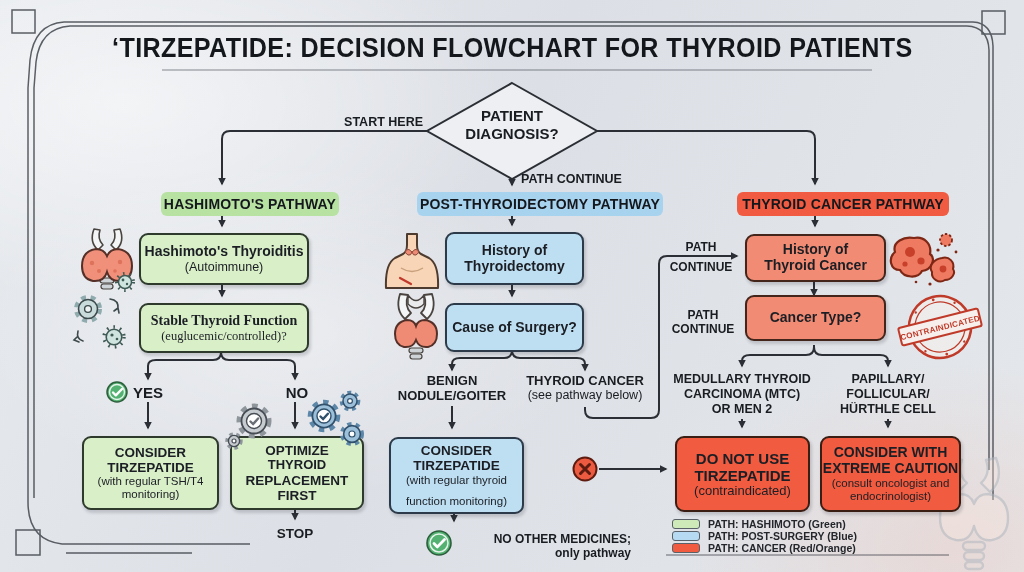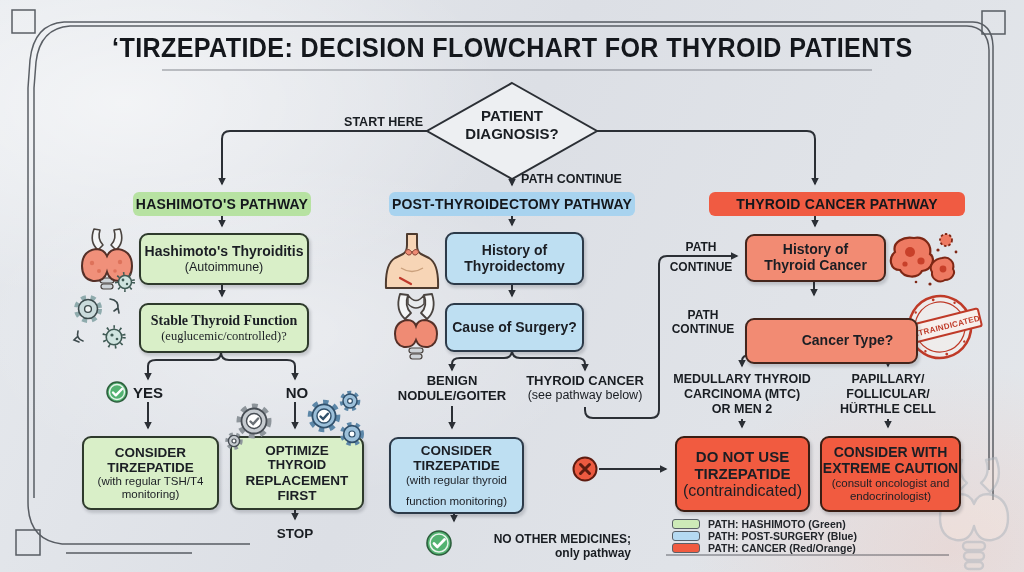--- a/index.html
+++ b/index.html
@@ -22,21 +22,21 @@
   .box{position:absolute;z-index:3;border:2px solid #2e3237;border-radius:9px;
        display:flex;flex-direction:column;align-items:center;justify-content:center;
        text-align:center;line-height:1.14;box-shadow:1.5px 2.5px 3px rgba(40,45,55,.18);}
   .box .t{font-weight:700;font-size:14px;}
   .box .s{font-weight:400;font-size:12.5px;}
   .green{background:#d9efc8;border-color:#2e3a2c;}
   .blue{background:#bedff2;border-color:#2c3a49;}
   .salmon{background:#f28b73;border-color:#43251c;}
   .redbox{background:#f15b40;border-color:#3a1d13;}
   .header{position:absolute;z-index:3;border-radius:6px;font-weight:700;font-size:14px;
-          display:flex;align-items:center;justify-content:center;letter-spacing:.2px;color:#14171c;}
+          display:flex;align-items:center;justify-content:center;letter-spacing:.2px;color:#14171c;margin-left:28px;}
   .lbl{position:absolute;z-index:3;font-weight:700;text-align:center;line-height:1.18;color:#191d22;}
   .lbl .n{font-weight:400;}
   .legend{position:absolute;z-index:3;left:672px;top:518px;}
   .legrow{display:flex;align-items:center;height:11.5px;margin-bottom:0.5px;}
   .sw{width:26px;height:8px;border-radius:3px;border:1px solid #596068;margin-right:8px;}
   .sw0{background:#cdeab8;} .sw1{background:#b5daf2;} .sw2{background:#f15b40;}
   .legrow span{font-size:10.5px;font-weight:700;color:#23262b;white-space:nowrap;}
 </style>
 </head>
 <body>
@@ -104,21 +104,21 @@
 
   <div class="lbl" style="left:432px;top:107px;width:160px;font-size:15px;">
     <div>PATIENT</div>
     <div>DIAGNOSIS?</div>
   </div>
   <div class="lbl" style="left:333px;top:115px;width:90px;text-align:right;font-size:12.5px;">START HERE</div>
   <div class="lbl" style="left:521px;top:172px;font-size:12.5px;">PATH CONTINUE</div>
 
   <div class="header" style="left:133px;top:192px;width:178px;height:24px;background:#b7e2a2;">HASHIMOTO'S PATHWAY</div>
   <div class="header" style="left:389px;top:192px;width:246px;height:24px;background:#a8d3ef;">POST-THYROIDECTOMY PATHWAY</div>
-  <div class="header" style="left:709px;top:192px;width:256px;height:24px;background:#f05b42;">THYROID CANCER PATHWAY</div>
+  <div class="header" style="left:709px;top:192px;width:212px;height:24px;background:#f05b42;">THYROID CANCER PATHWAY</div>
 
   <div class="box green" style="left:139px;top:233px;width:166px;height:48px;">
     <div class="t">Hashimoto's Thyroiditis</div>
     <div class="s">(Autoimmune)</div>
   </div>
   <div class="box green" style="left:139px;top:303px;width:166px;height:46px;font-family:Liberation Serif, serif;">
     <div class="t">Stable Thyroid Function</div>
     <div class="s">(euglucemic/controlled)?</div>
   </div>
   <div class="lbl" style="left:133px;top:384px;font-size:15px;">YES</div>
@@ -168,37 +168,37 @@
     <div style="margin-top:6px;">CONTINUE</div>
   </div>
   <div class="box salmon" style="left:745px;top:234px;width:137px;height:44px;">
     <div class="t">History of</div>
     <div class="t">Thyroid Cancer</div>
   </div>
   <div class="lbl" style="left:663px;top:308px;width:80px;font-size:12px;">
     <div>PATH</div>
     <div>CONTINUE</div>
   </div>
-  <div class="box salmon" style="left:745px;top:318px;width:137px;height:42px;padding-left:32px;">
+  <div class="box salmon" style="left:745px;top:295px;width:137px;height:42px;">
     <div class="t">Cancer Type?</div>
   </div>
   <div class="lbl" style="left:670px;top:372px;width:144px;font-size:12.5px;">
     <div>MEDULLARY THYROID</div>
     <div>CARCINOMA (MTC)</div>
     <div>OR MEN 2</div>
   </div>
   <div class="lbl" style="left:826px;top:372px;width:124px;font-size:12.5px;">
     <div>PAPILLARY/</div>
     <div>FOLLICULAR/</div>
     <div>HÜRTHLE CELL</div>
   </div>
   <div class="box redbox" style="left:675px;top:436px;width:131px;height:72px;">
     <div class="t" style="font-size:15px;">DO NOT USE</div>
     <div class="t" style="font-size:15px;">TIRZEPATIDE</div>
-    <div class="s" style="font-size:16px;text-align:right;">(contraindicated)</div>
+    <div class="s" style="font-size:13px;text-align:right;">(contraindicated)</div>
   </div>
   <div class="box redbox" style="left:820px;top:436px;width:137px;height:72px;">
     <div class="t" style="font-size:14px;">CONSIDER WITH</div>
     <div class="t" style="font-size:14px;">EXTREME CAUTION</div>
     <div class="s" style="font-size:11.5px;">(consult oncologist and</div>
     <div class="s" style="font-size:11.5px;">endocrinologist)</div>
   </div>
 
   <div class="legend">
     <div class="legrow">

